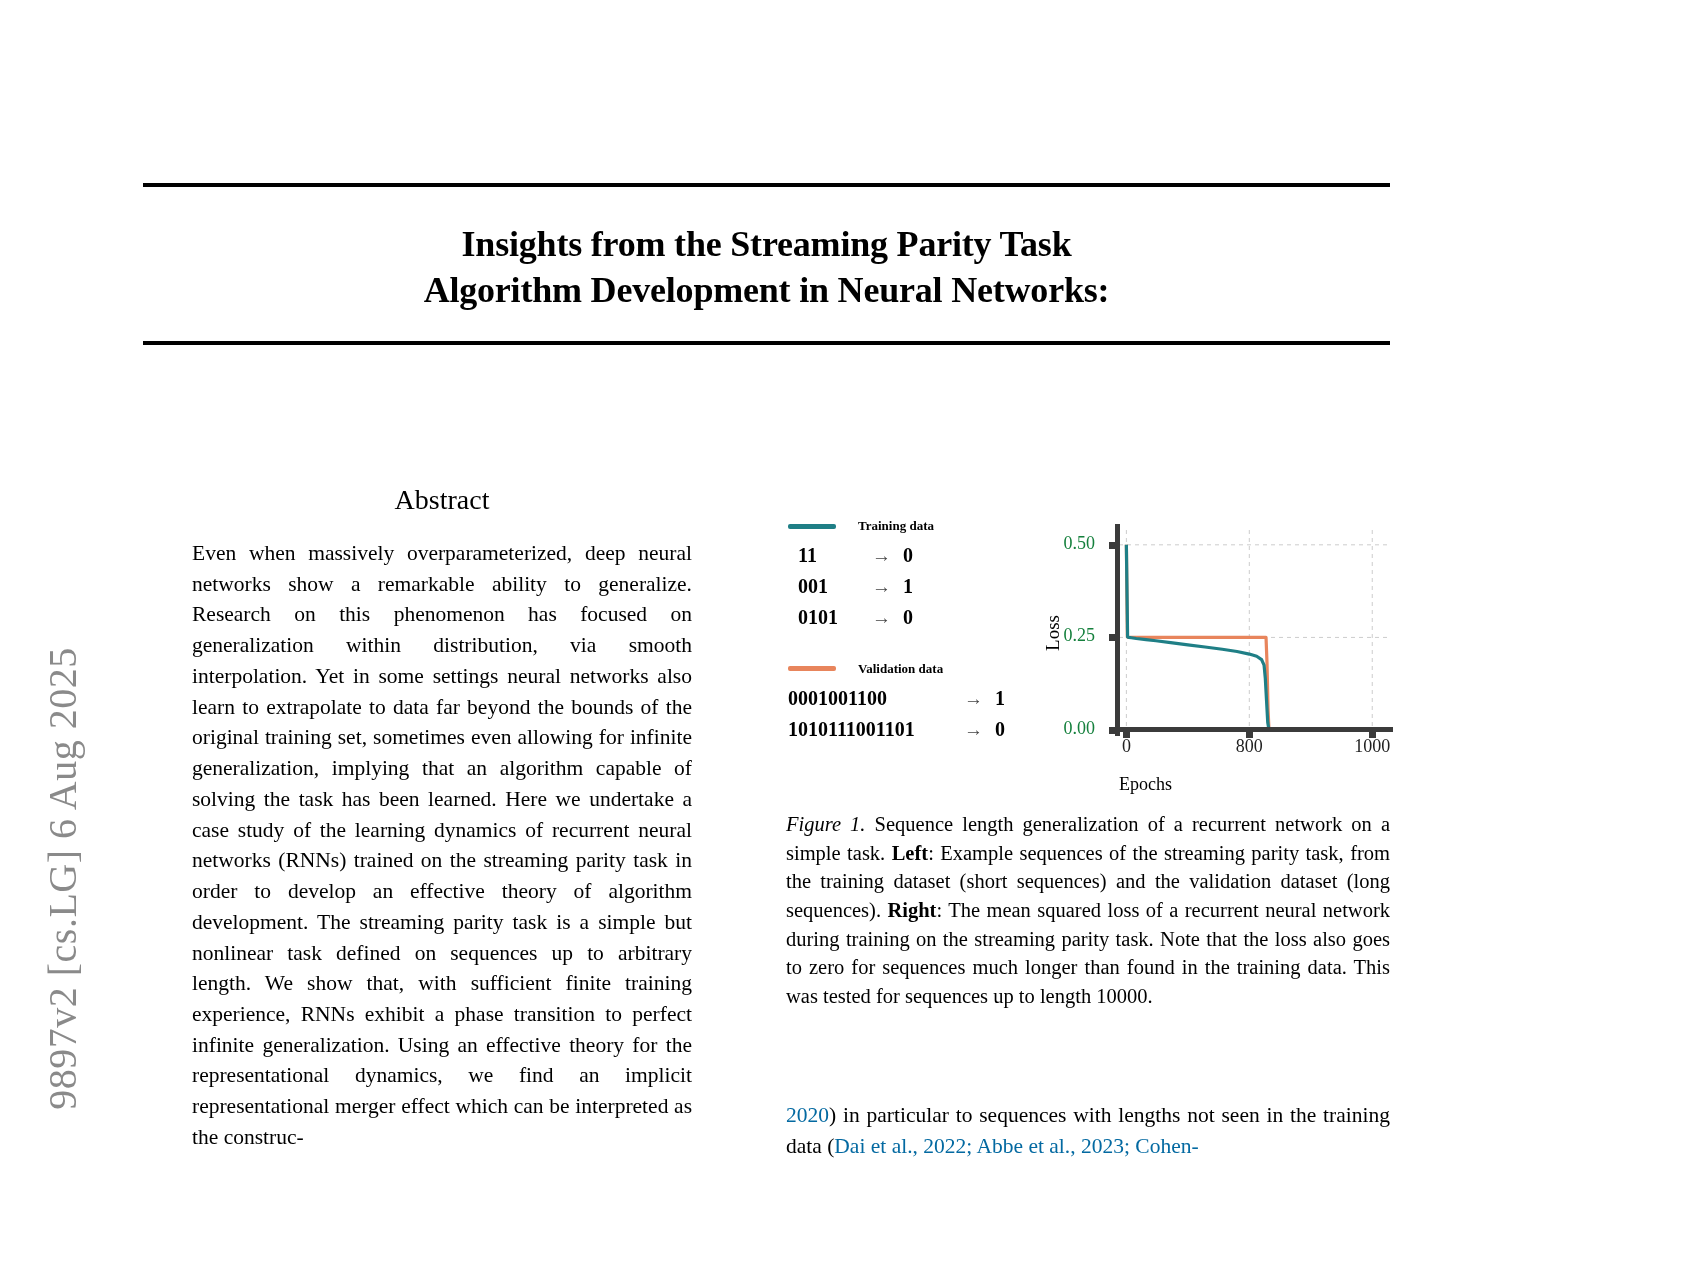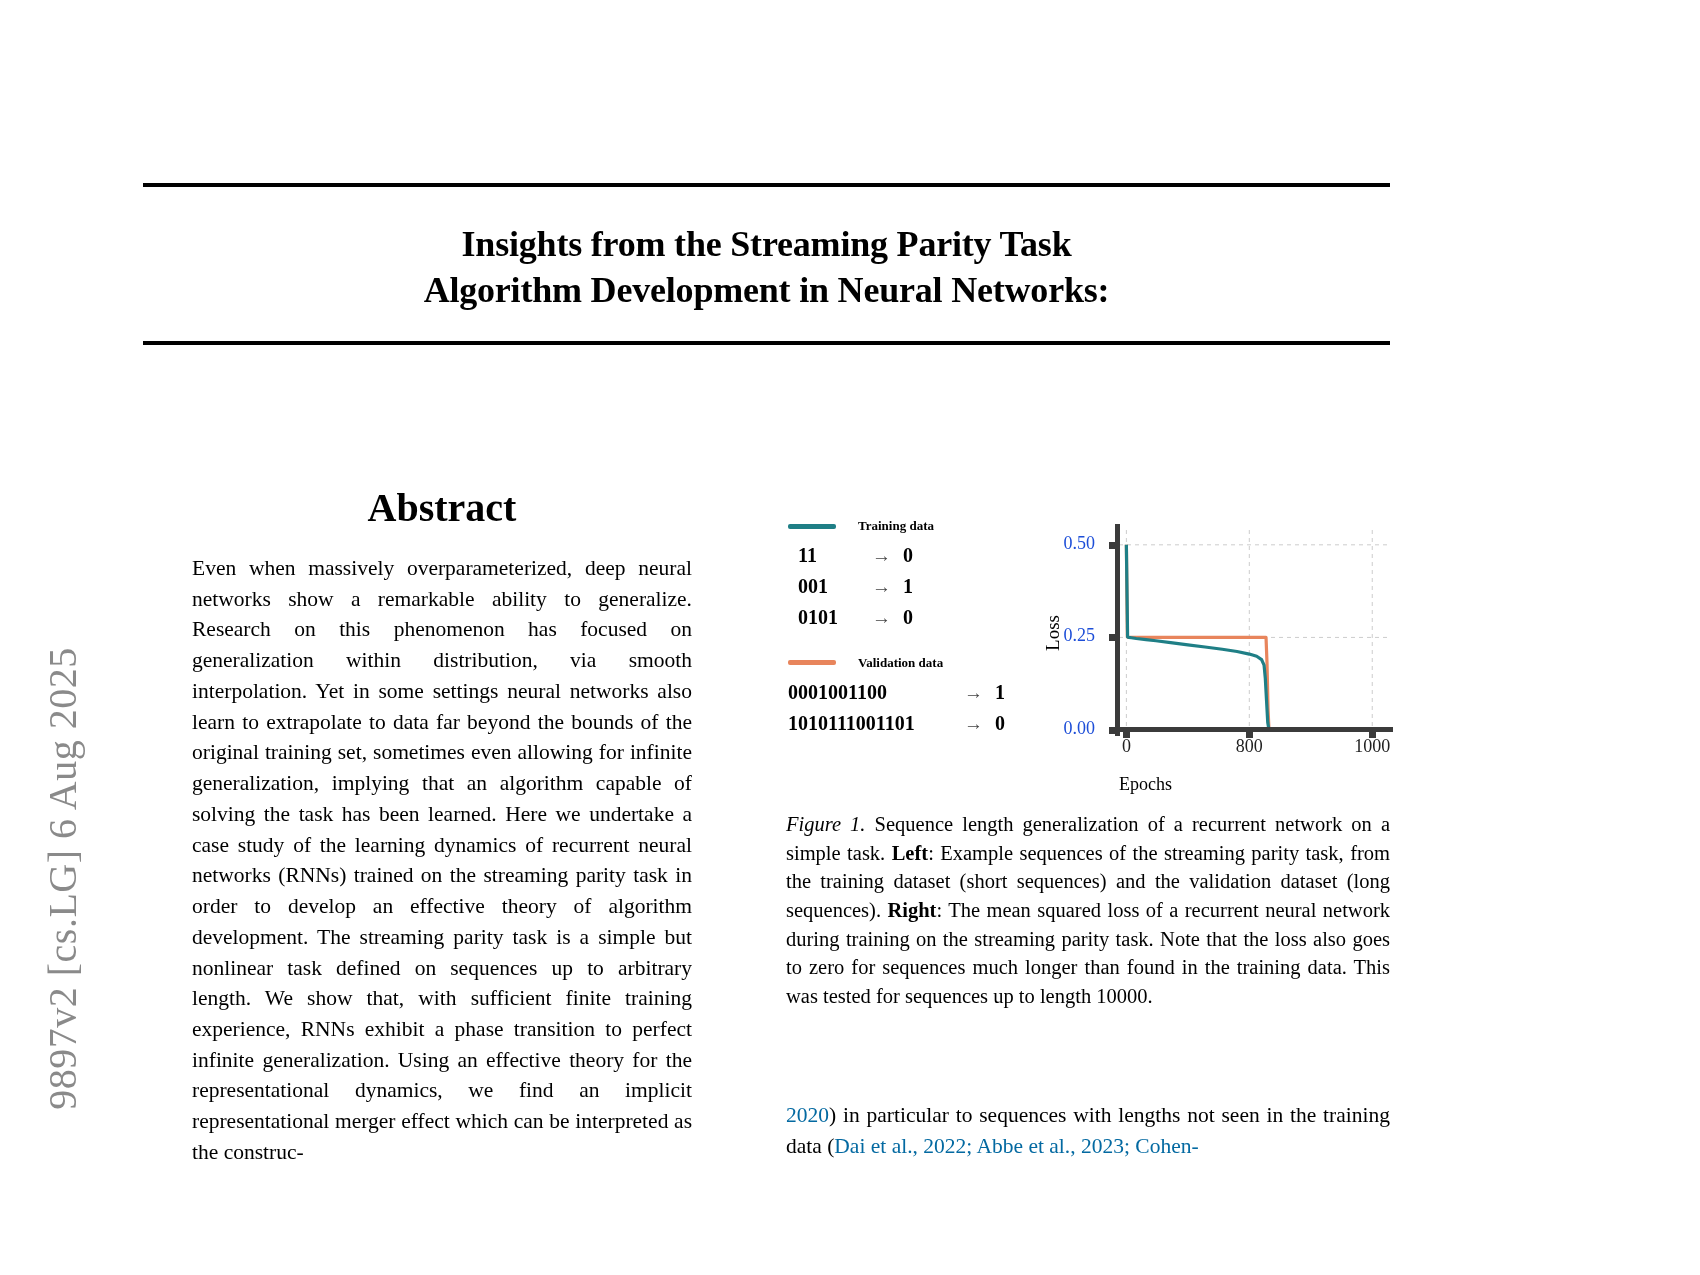--- a/index.html
+++ b/index.html
@@ -81,22 +81,22 @@
 
   
   #left-col {
     position: absolute;
     left: 192px;
     top: 484px;
     width: 500px;
   }
   #abstract-heading {
     text-align: center;
-    font-size: 40px;
-    font-weight: bold;
+    font-size: 28px;
+    font-weight: normal;
     margin: 0 0 22px 0;
   }
   #abstract-body {
     font-size: 21.5px;
     line-height: 1.43;
     text-align: justify;
     text-justify: inter-word;
     hyphens: manual;
   }
 
@@ -155,21 +155,21 @@
     color: #444;
     margin: 0 12px 0 0;
   }
   .seq-out { font-weight: bold; }
 
   .train-seqs .seq-in  { width: 86px; padding-left: 12px; }
   .train-seqs .seq-arrow { margin-left: 0px; }
   .val-seqs .seq-in   { width: 178px; padding-left: 2px; }
 
   .legend-train-block { margin-bottom: 16px; }
-  .legend-val-block { margin-top: 22px; }
+  .legend-val-block { margin-top: 28px; }
 
   
   #fig-plot {
     position: absolute;
     left: 255px;
     top: 30px;
     width: 350px;
     height: 260px;
   }
   #ylabel {
@@ -178,21 +178,21 @@
     top: 92px;
     transform: rotate(-90deg);
     transform-origin: 50% 50%;
     font-size: 19px;
     white-space: nowrap;
   }
   .ytick-label {
     position: absolute;
     right: 0;
     font-size: 18px;
-    color: #1d4ed8;
+    color: #15803d;
     text-align: right;
     white-space: nowrap;
   }
   #ytick-wrap {
     position: absolute;
     left: 0px;
     top: 0px;
     width: 74px;
     height: 200px;
   }

